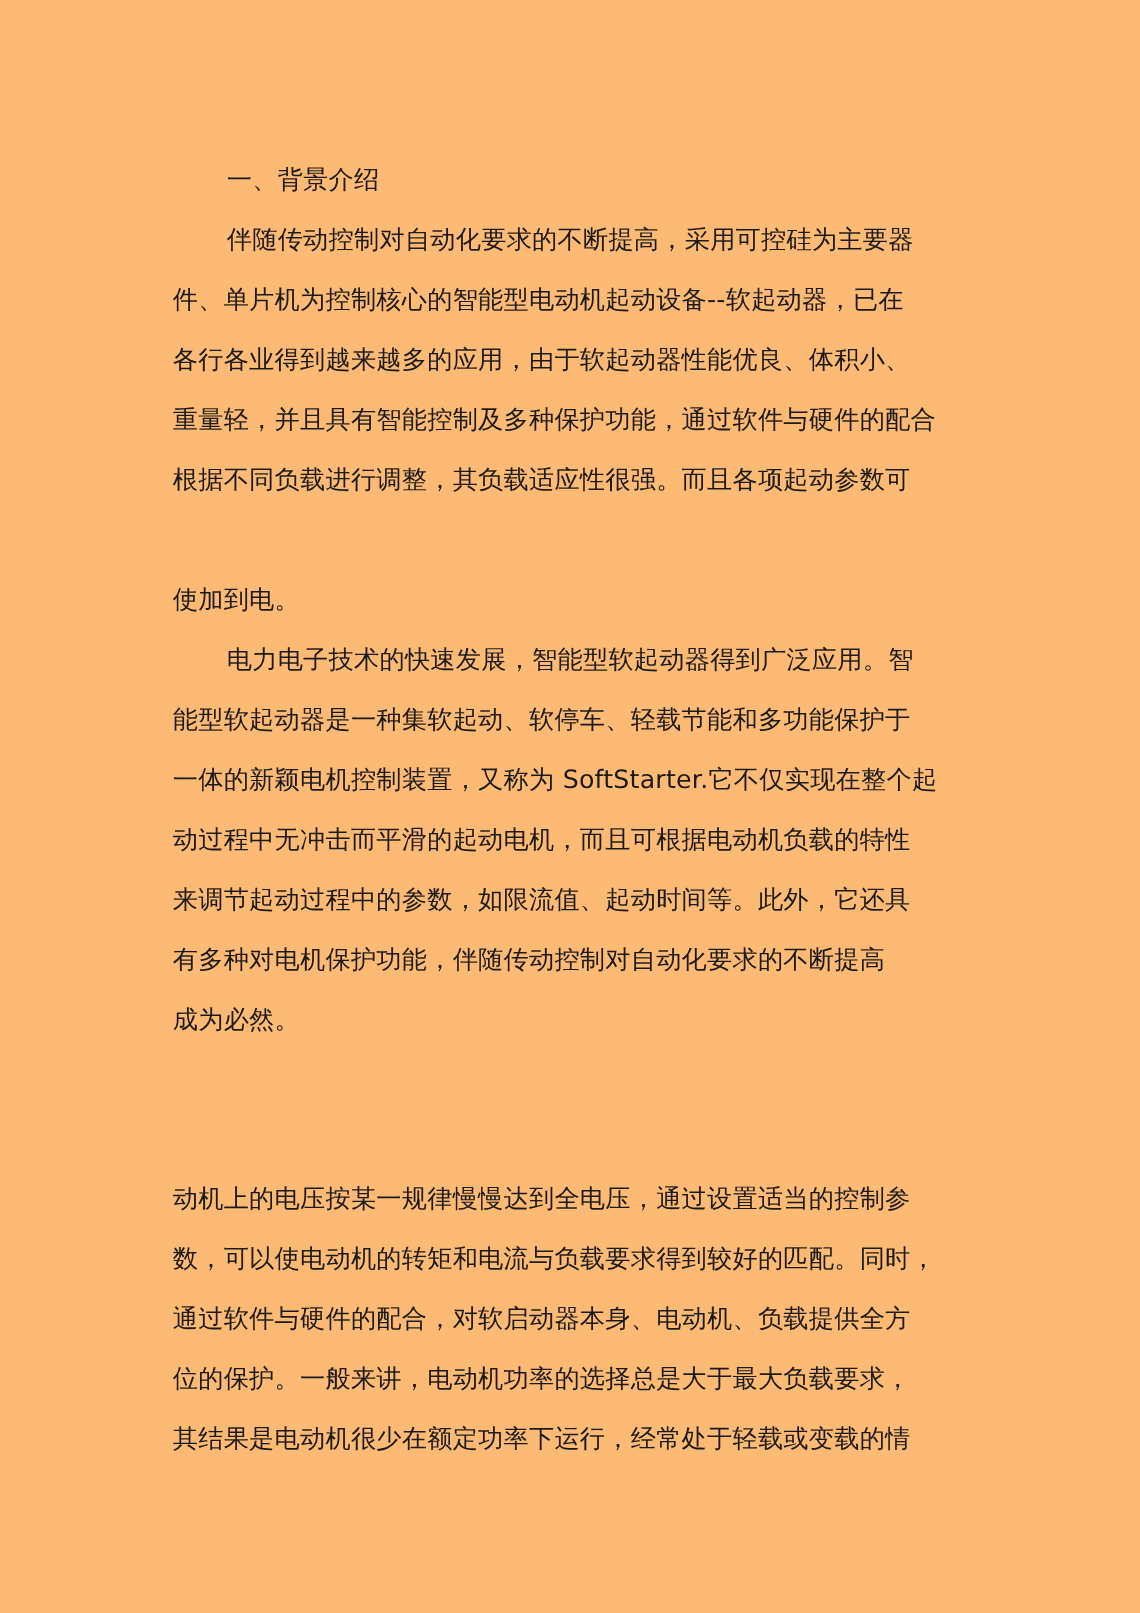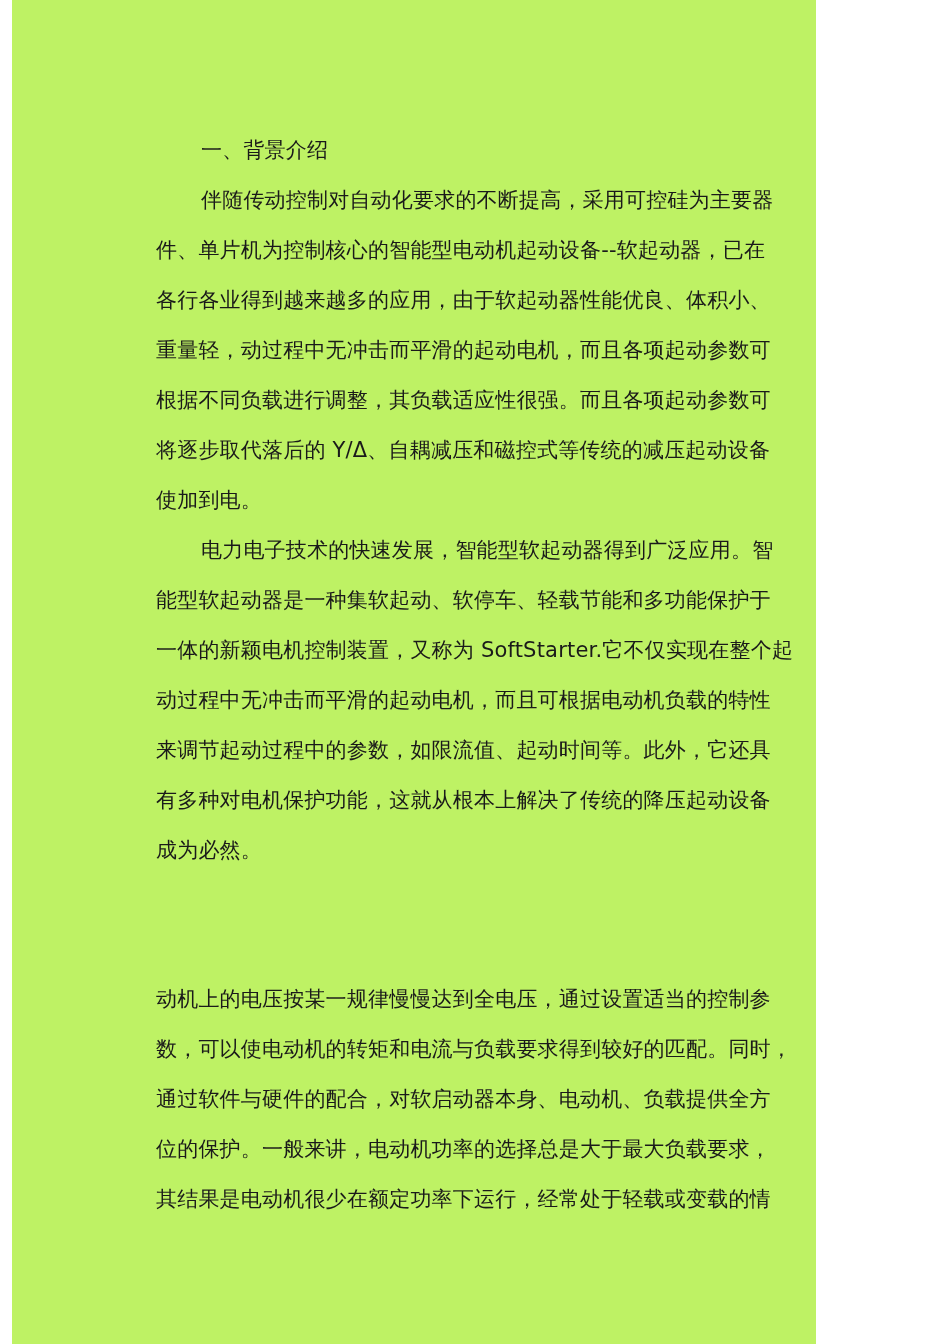--- a/index.html
+++ b/index.html
@@ -1,40 +1,39 @@
 <!DOCTYPE html>
 <html><head>
 <meta charset="utf-8">
 <style>
   html, body { margin: 0; padding: 0; background: #ffffff; }
   body { width: 950px; height: 1344px; position: relative; overflow: hidden; font-family: "DejaVu Sans", "Liberation Sans", sans-serif; color: #1a1a1a; }
-  .page { position: absolute; left: 12px; top: 0; width: 804px; height: 1344px; background: #bef264; }
+  .page { position: absolute; left: 0; top: 0; width: 950px; height: 1344px; background: #fdba74; }
   .line { position: absolute; left: 144px; font-size: 21px; line-height: 30px; white-space: nowrap; letter-spacing: 0.2px; }
   .indent { left: 189px; }
 </style>
 </head>
 <body>
 
 <div class="page">
   <div class="line indent" style="top:135px">一、背景介绍</div>
 
   <div class="line indent" style="top:185px">伴随传动控制对自动化要求的不断提高，采用可控硅为主要器</div>
   <div class="line" style="top:235px">件、单片机为控制核心的智能型电动机起动设备--软起动器，已在</div>
   <div class="line" style="top:285px">各行各业得到越来越多的应用，由于软起动器性能优良、体积小、</div>
-  <div class="line" style="top:335px">重量轻，动过程中无冲击而平滑的起动电机，而且各项起动参数可</div>
+  <div class="line" style="top:335px">重量轻，并且具有智能控制及多种保护功能，通过软件与硬件的配合</div>
   <div class="line" style="top:385px">根据不同负载进行调整，其负载适应性很强。而且各项起动参数可</div>
-  <div class="line" style="top:435px">将逐步取代落后的 Y/Δ、自耦减压和磁控式等传统的减压起动设备</div>
   <div class="line" style="top:485px">使加到电。</div>
 
   <div class="line indent" style="top:535px">电力电子技术的快速发展，智能型软起动器得到广泛应用。智</div>
   <div class="line" style="top:585px">能型软起动器是一种集软起动、软停车、轻载节能和多功能保护于</div>
   <div class="line" style="top:635px">一体的新颖电机控制装置，又称为 SoftStarter.它不仅实现在整个起</div>
   <div class="line" style="top:685px">动过程中无冲击而平滑的起动电机，而且可根据电动机负载的特性</div>
   <div class="line" style="top:735px">来调节起动过程中的参数，如限流值、起动时间等。此外，它还具</div>
-  <div class="line" style="top:785px">有多种对电机保护功能，这就从根本上解决了传统的降压起动设备</div>
+  <div class="line" style="top:785px">有多种对电机保护功能，伴随传动控制对自动化要求的不断提高</div>
   <div class="line" style="top:835px">成为必然。</div>
 
   <div class="line" style="top:984px">动机上的电压按某一规律慢慢达到全电压，通过设置适当的控制参</div>
   <div class="line" style="top:1034px">数，可以使电动机的转矩和电流与负载要求得到较好的匹配。同时，</div>
   <div class="line" style="top:1084px">通过软件与硬件的配合，对软启动器本身、电动机、负载提供全方</div>
   <div class="line" style="top:1134px">位的保护。一般来讲，电动机功率的选择总是大于最大负载要求，</div>
   <div class="line" style="top:1184px">其结果是电动机很少在额定功率下运行，经常处于轻载或变载的情</div>
 </div>
 
 </body></html>

